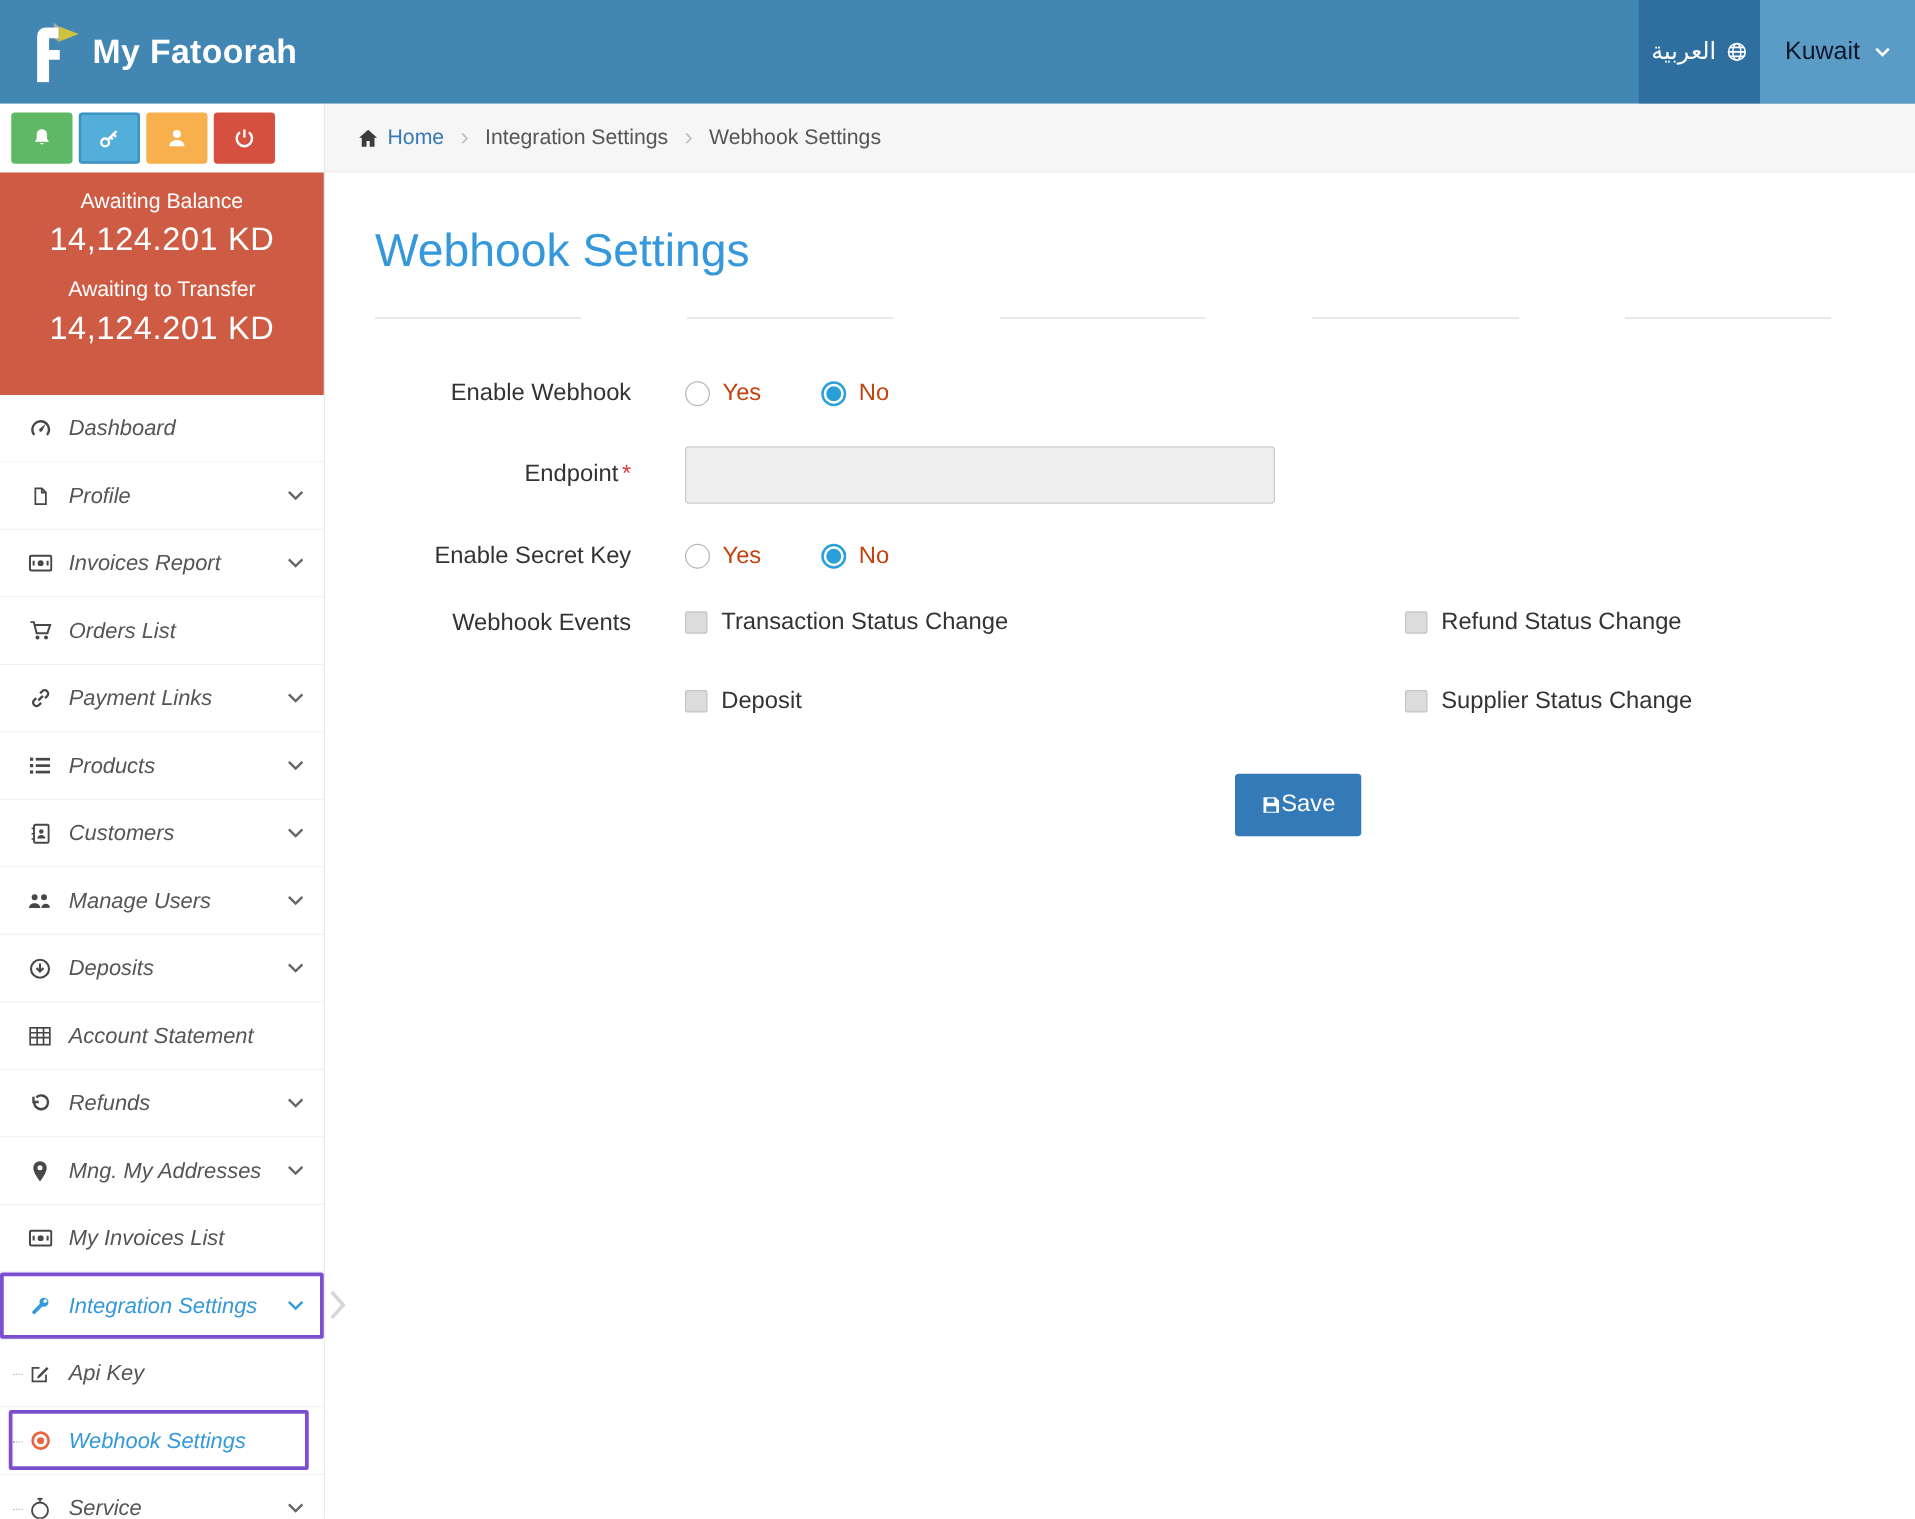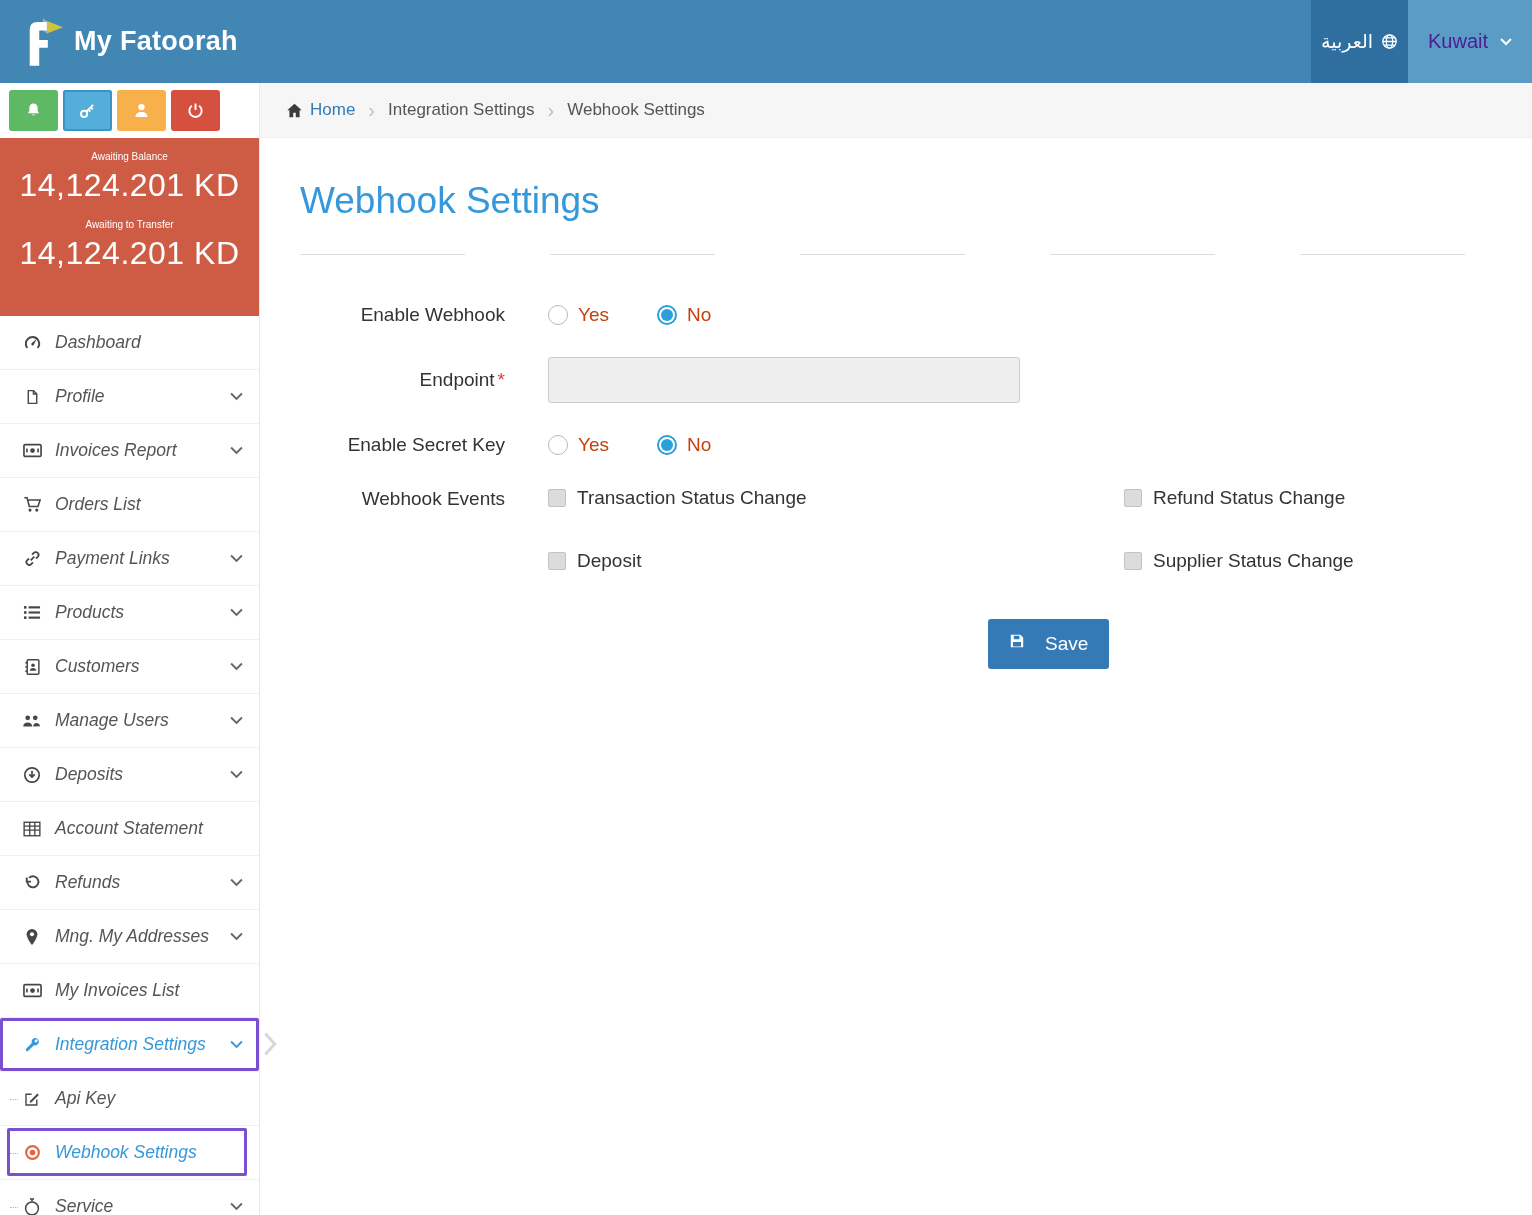--- a/index.html
+++ b/index.html
@@ -6,39 +6,39 @@
   html,body { width:1532px; height:1215px; overflow:hidden; background:#fff;
     font-family:"Liberation Sans","DejaVu Sans",sans-serif; }
 
   
   .header { height:83px; background:#4286b4; display:flex; align-items:center; justify-content:space-between; }
   .brand { display:flex; align-items:center; gap:10px; padding-left:24px; }
   .logo svg { display:block; }
   .brand-text { color:#fff; font-size:27px; font-weight:bold; letter-spacing:.3px; }
   .header-right { display:flex; height:100%; }
   .lang-btn { width:97px; background:#2e6f9f; color:#fff; display:flex; align-items:center; justify-content:center; gap:8px; font-size:19px; cursor:pointer; }
-  .country-btn { width:124px; background:#5b9cc6; color:#4c1d95; display:flex; align-items:center; justify-content:center; gap:12px; font-size:20px; cursor:pointer; }
+  .country-btn { width:124px; background:#5b9cc6; color:#0f172a; display:flex; align-items:center; justify-content:center; gap:12px; font-size:20px; cursor:pointer; }
 
   
   .layout { display:flex; height:1132px; }
   .sidebar { width:260px; flex:none; background:#fff; border-right:1px solid #e9e9e9; position:relative; }
   .content { flex:1; display:flex; flex-direction:column; min-width:0; }
 
   
   .quick-actions { display:flex; gap:5px; padding:7px 9px; height:55px; }
   .qa-btn { width:49px; height:41px; border-radius:3px; display:flex; align-items:center; justify-content:center; color:#fff; cursor:pointer; border:none; }
   .qa-bell  { background:#5fb863; }
   .qa-key   { background:#54aeda; box-shadow:inset 0 0 0 2px #3d93c2; }
   .qa-user  { background:#f8b04c; }
   .qa-power { background:#d6503f; }
 
   
   .balance-panel { background:#ce5b44; color:#fff; text-align:center; height:178px; padding-top:13px; }
-  .balance-label { font-size:10px; margin-bottom:5px; }
-  .balance-value { font-size:32px; letter-spacing:.5px; margin-bottom:15px; }
+  .balance-label { font-size:17px; margin-bottom:5px; }
+  .balance-value { font-size:26px; letter-spacing:.5px; margin-bottom:15px; }
 
   
   .menu-item { height:54px; display:flex; align-items:center; padding:0 16px 0 20px;
     border-bottom:1px solid #f1f1f1; color:#555; font-size:17.5px; cursor:pointer; position:relative; background:#fff; }
   .menu-icon { width:24px; margin-right:11px; display:flex; align-items:center; justify-content:center; color:#474747; }
   .menu-icon svg { display:block; }
   .menu-label { flex:1; white-space:nowrap;font-style:italic; }
   .menu-chevron { margin-left:auto; color:#666; display:flex; }
   .menu-item.active-parent { color:#3498db; }
   .menu-item.active-parent .menu-icon, .menu-item.active-parent .menu-chevron { color:#3498db; }
@@ -83,21 +83,21 @@
   .endpoint-input { width:472px; height:46px; background:#eee; border:1px solid #ccc; border-radius:3px; font-size:17px; padding:0 10px; color:#555; }
 
   .events-grid { display:flex; align-items:flex-start; }
   .events-col { display:flex; flex-direction:column;gap:24px; }
   .events-col.first { width:576px; }
   .event { display:flex; align-items:center; margin-bottom:17px; }
   .checkbox { width:18px; height:18px; background:#dcdcdc; border:1px solid #c3c3c3; border-radius:2px; cursor:pointer; flex:none; }
   .event-label { margin-left:11px; font-size:19px; color:#333; }
 
   .save-row { margin-left:688px; margin-top:8px; }
-  .save-btn { display:flex; gap:20px; background:#337ab7; color:#fff; border:none;
+  .save-btn { display:flex; align-items:center; gap:0; background:#337ab7; color:#fff; border:none;
     font-family:inherit; font-size:19px; padding:14px 21px; border-radius:3px; cursor:pointer; }
 </style>
 </head>
 <body>
 
 <div class="header">
   <div class="brand">
     <span class="logo">
       <svg width="40" height="48" viewBox="0 0 42 50">
         <polygon points="24,3 41,9.5 24,16" fill="#cfc23e"></polygon>

